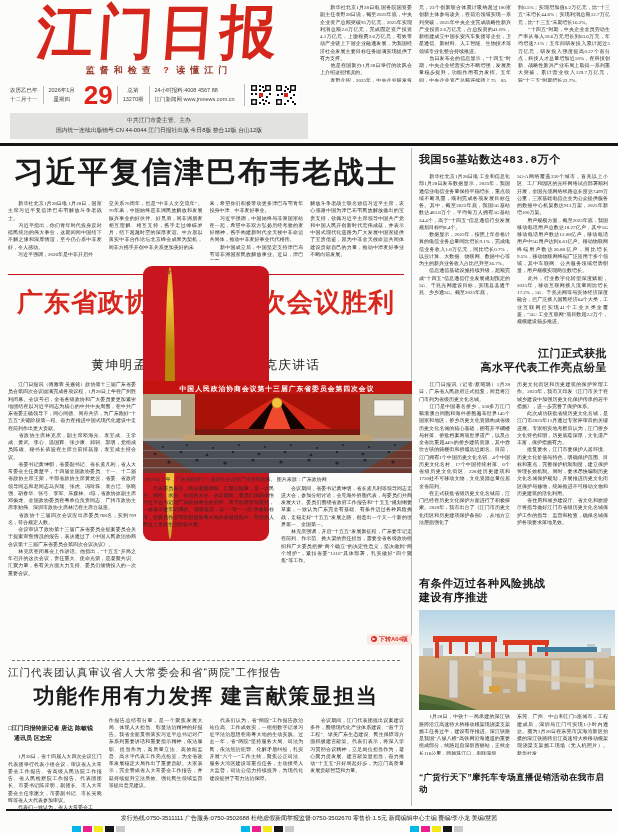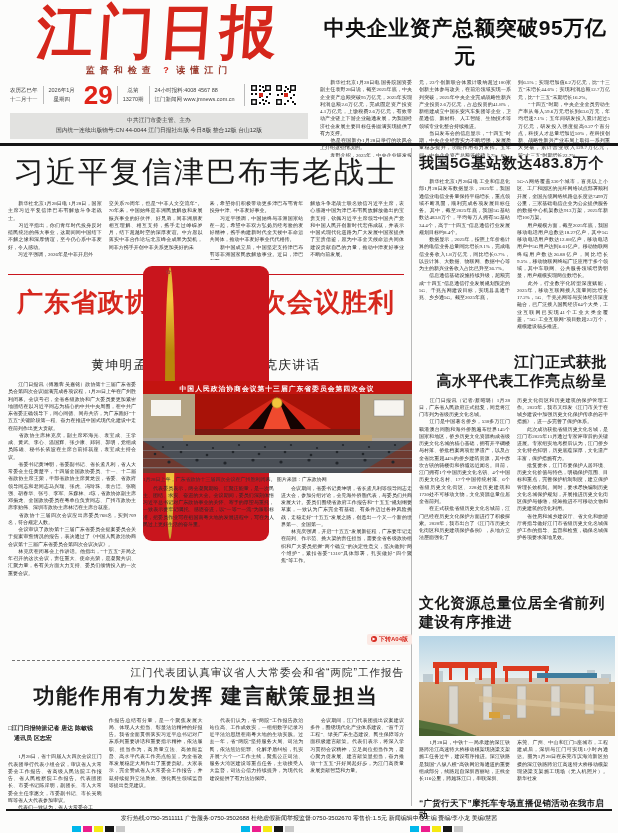--- a/index.html
+++ b/index.html
@@ -30,21 +30,21 @@
   
   .cols { display:flex; gap:7px; overflow:hidden; }
   .tcol { flex:1; font-size:5px; line-height:1.45; text-align:justify; white-space:pre-line;
           overflow:hidden; color:#2a2a2a; font-family:"Liberation Serif","DejaVu Serif",serif; }
 
   
   .main { display:flex; padding:2px 6px 0 8px; height:660px; }
   .mleft { width:404px; padding-right:7px; border-right:1px solid #b9b9b9; }
   .mright { width:196px; padding-left:7px; }
 
-  .h1 { font-size:30px; font-weight:400; text-align:center; letter-spacing:2px; margin:4px 0 7px; }
+  .h1 { font-size:30px; font-weight:700; text-align:center; letter-spacing:2px; margin:4px 0 7px; }
   .lead-cols { height:60px; }
 
   .banner-row { position:relative; text-align:center; margin:6px 0 2px; height:17px; }
   .banner-row::before { content:""; position:absolute; left:0; right:0; top:8px;
                         border-top:1.6px solid #c9151d; }
   .pill { position:relative; display:inline-flex; align-items:center; gap:3px;
           background:#c9151d; color:#ffd24a; font-weight:bold; font-size:10px;
           border-radius:9px; padding:1px 9px 2px; letter-spacing:1px; }
   .emb { width:10px; height:10px; border-radius:50%; display:inline-block; font-size:6.5px;
          line-height:10px; text-align:center; }
@@ -62,29 +62,29 @@
   .caption { font-size:5px; color:#333; margin:2.5px 0 3px; text-align:justify;
              font-family:"Liberation Serif","DejaVu Serif",serif; }
   .cppcc-cols { height:146px; }
   .jumptag { align-self:flex-end; margin-top:3px; background:#fbe9e4; color:#d6281e;
              font-size:6px; font-weight:bold; padding:1px 4px; display:inline-flex;
              align-items:center; gap:2px; border-radius:2px; }
   .jump-ic { width:6px; height:6px; border-radius:50%; background:#d6281e; color:#fff;
              font-size:4px; line-height:6px; text-align:center; display:inline-block; }
 
   .dashed { border-top:1px dashed #777; margin:7px 4px 5px; }
-  .eyebrow { text-align:right; font-size:10.5px; color:#2e2e2e; letter-spacing:1px; margin-bottom:2px; }
+  .eyebrow { text-align:left; font-size:10.5px; color:#2e2e2e; letter-spacing:1px; margin-bottom:2px; }
   .h3 { font-size:21px; font-weight:900; text-align:center; line-height:1.32; letter-spacing:1.5px; }
   .bottom-wrap { position:relative; margin-top:7px; }
   .bottom-cols { height:126px; }
   .byline { font-size:6px; font-weight:bold; color:#222; line-height:1.6; margin-bottom:3px;
             white-space:pre-line; font-family:"Liberation Sans","DejaVu Sans",sans-serif; }
 
   
-  .rh { font-size:15px; font-weight:900; line-height:1.28; letter-spacing:0.5px; }
+  .rh { font-size:11px; font-weight:900; line-height:1.28; letter-spacing:0.5px;font-family:Liberation Mono, monospace; }
   .rh1 { margin:5px 0 6px; }
   .rcols1 { height:162px; }
   .rh2 { margin:12px 1px 6px;text-align:right; }
   .rcols2 { height:184px; }
   .rh3 { margin:12px 0 5px; }
   .bphoto { margin:2px 0 3px; display:block; }
   .rcaption-cols { height:42px; }
   .eyebrow2 { font-size:8.5px; font-weight:bold; margin-top:17px; letter-spacing:0.3px; }
   .h4 { font-size:13.5px; font-weight:900; margin:2px 0 5px; letter-spacing:0.5px; }
 
@@ -137,21 +137,20 @@
             <rect x="9" y="9" width="4" height="4" fill="#d5261b"></rect>
           </svg>
         </div>
       </div>
       <div class="adminbar">
         <div>中共江门市委主管、主办</div>
         <div>国内统一连续出版物号:CN 44-0044 江门日报社出版 今日8版 整合12版 台山12版</div>
       </div>
     </div>
     <div class="m-right">
-      <div class="m-headline">中央企业资产总额突破95万亿元</div>
       <div class="cols" style="height:78px">
         <div class="tcol">　　新华社北京1月28日电 国务院国资委副主任袁野28日说，截至2025年底，中央企业资产总额突破95万亿元，2025年实现利润总额2.6万亿元，完成固定资产投资4.1万亿元，上缴税费2.6万亿元，有效带动产业链上下游企业融通发展，为我国经济社会发展主要目标任务圆满实现提供了有力支撑。
 　　他是在国新办1月28日举行的吹风会上介绍这些情况的。
 　　袁野介绍，2025年，中央企业研发投入1.1万亿元，连续两年超过万亿</div>
         <div class="tcol">元，23个创新联合体累计吸纳超过100家创新主体参与攻关，在前沿领域实现一系列突破，2025年中央企业完成战略性新兴产业投资2.6万亿元，占总投资的41.8%，新组建成立中国长安汽车集团等企业，卫星通信、新材料、人工智能、生物技术等领域专业化整合持续推进。
 　　当日发布会的信息显示，“十四五”时期，中央企业经营实力不断增强，发展质量稳步提升，功能作用有力发挥。五年间，中央企业资产总额连续跨上75、85、95万亿元三个台阶，年均增速达</div>
         <div class="tcol">到6.5%；实现增加值6.2万亿元，比“十三五”末增长44.6%；实现利润总额12.7万亿元，比“十三五”末期增长16.2%。
 　　“十四五”时期，中央企业全员劳动生产率从每人59.6万元增长到63.6万元，年均增速7.1%；五年间研发投入累计超过5万亿元，研发投入强度提高0.27个百分点，科技人才总量增加近50%，在科技创新、战略性新兴产业布局上取得一系列重大突破，累计营业收入129.7万亿元，较“十三五”时期增长22.7%。</div>
       </div>
     </div>
@@ -303,21 +302,21 @@
         <div class="tcol">　　江门日报讯（记者/蔡昭璐）1月28日，广东省人民政府正式批复，同意将江门市列为省级历史文化名城。
 　　江门是中国著名侨乡，530多万江门籍港澳台同胞和海外侨胞遍布世界145个国家和地区，侨乡历史文化资源构成省级历史文化名城的核心基础，拥有开平碉楼与村落、侨批档案两项世界遗产，以及占全省比重超44%的侨乡建筑资源，其中赤坎古镇的骑楼街和侨墟远近闻名。目前，江门拥有1个中国历史文化名镇、4个中国历史文化名村、17个中国传统村落、6个省级历史文化街区、228处历史建筑和1730处不可移动文物，文化资源总量位居全省前列。
 　　在正式获批省级历史文化名城前，江门已经在历史文化保护方面进行了积极探索。2020年，我市出台了《江门市历史文化街区和历史建筑保护条例》，从地方立法层面强化了</div>
         <div class="tcol">历史文化街区和历史建筑的保护管理工作。2023年，我市又印发《江门市关于在城乡建设中加强历史文化保护传承的若干措施》，进一步完善了保护体系。
 　　此次成功获批省级历史文化名城，是江门市2025年11月通过专家评审后的关键进展。专家组实地考察后认为，江门侨乡文化特色鲜明，历史底蕴深厚，文化遗产丰富，保护措施有力。
 　　批复要求，江门市要保护人居环境、历史文化价值与特色，明确保护范围、目标和重点，完善保护机制制度，建立保护管理长效机制。同时，要求尽快编制历史文化名城保护规划，开展推进历史文化街区保护与修缮，统筹推进不可移动文物和历史建筑的活化利用。
 　　省住房和城乡建设厅、省文化和旅游厅将指导做好江门市省级历史文化名城保护工作的指导、监督和检查，确保名城保护各项要求落地见效。</div>
       </div>
 
       <div class="rh rh3">
-        <div>文化资源总量位居全省前列</div>
+        <div>有条件迈过各种风险挑战</div>
         <div>建设有序推进</div>
       </div>
 
       <svg class="bphoto" width="196" height="100" viewBox="0 0 196 100">
         <defs>
           <linearGradient id="sky" x1="0" y1="0" x2="0" y2="1">
             <stop offset="0" stop-color="#b7d5e6"></stop>
               <stop offset="1" stop-color="#eef2f0"></stop>
           </linearGradient>
           <linearGradient id="gnd" x1="0" y1="0" x2="0" y2="1">

